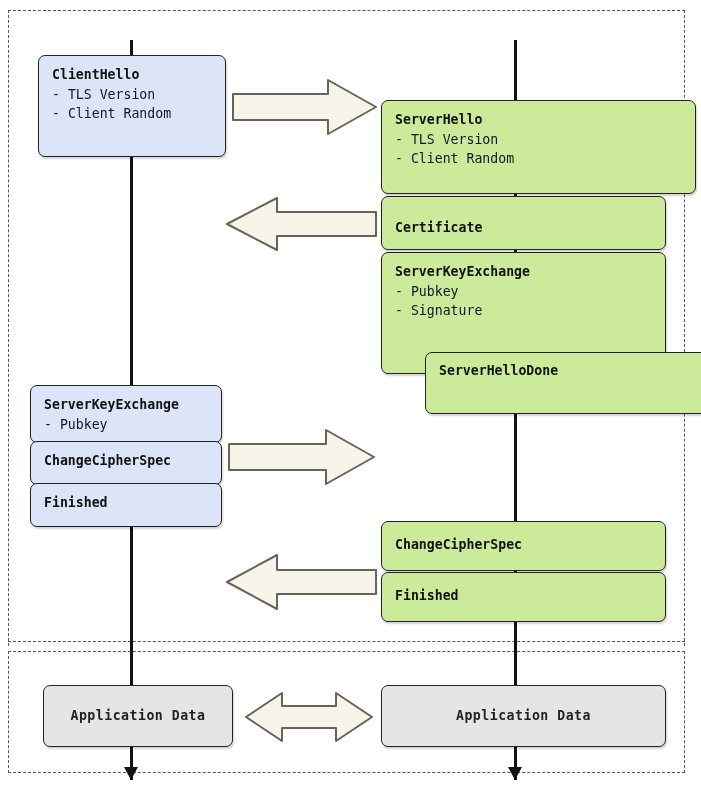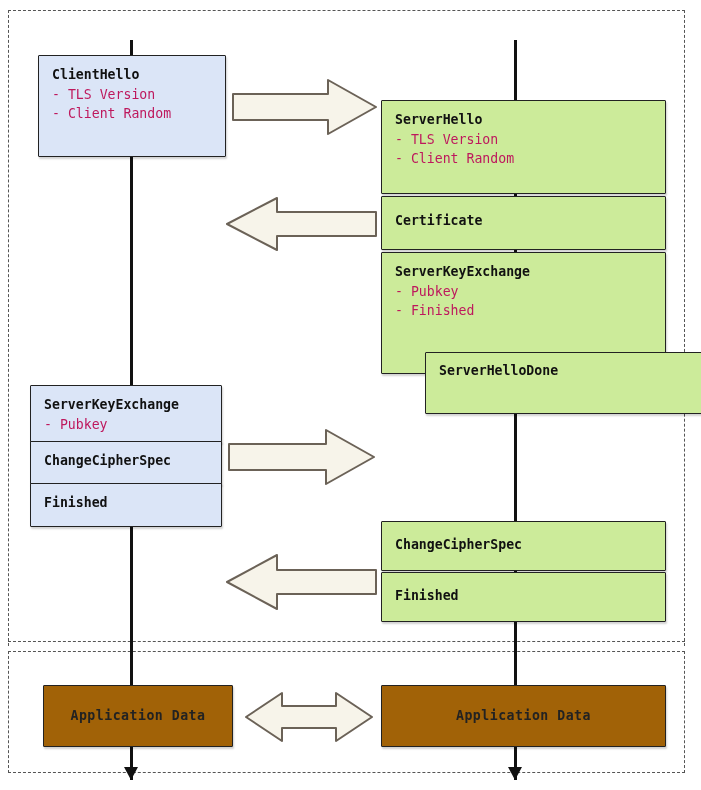--- a/index.html
+++ b/index.html
@@ -22,28 +22,28 @@
   #lifeline-client{left:130px;top:40px;height:740px;}
   #lifeline-server{left:514px;top:40px;height:740px;}
   .lifeline-arrow{position:absolute;width:0;height:0;
     border-left:7px solid transparent;border-right:7px solid transparent;
     border-top:13px solid #111;}
   #lifeline-client-arrow{left:124px;top:767px;}
   #lifeline-server-arrow{left:508px;top:767px;}
 
   
   .box{position:absolute;box-sizing:border-box;border:1.6px solid #222;
-       border-radius:1px;padding:9px 11px 9px 13px;
+       border-radius:7px;padding:9px 11px 9px 13px;
        font-size:13.2px;line-height:19.6px;color:#222;
        box-shadow:1px 2px 2px rgba(0,0,0,0.18);}
   .box .title{font-weight:bold;color:#111;white-space:pre;}
-  .box .sub{color:#be185d;white-space:pre;}
+  .box .sub{color:#0f172a;white-space:pre;}
   .client-box{background:#dbe5f7;}
   .server-box{background:#cceb9a;}
-  .app-box{background:#a16207;text-align:right;font-weight:bold;
+  .app-box{background:#e5e5e5;text-align:right;font-weight:bold;
            display:flex;align-items:center;justify-content:center;
            padding:0;letter-spacing:0.5px;}
 
   
   .arrow{position:absolute;}
   .arrow svg{display:block;}
 </style>
 </head>
 <body>
 
@@ -71,34 +71,34 @@
   </div>
 
   <div class="box client-box" id="box-client-change-cipher-spec" style="left:30px;top:441px;width:192px;height:44px;">
     <div class="title">ChangeCipherSpec</div>
   </div>
 
   <div class="box client-box" id="box-client-finished" style="left:30px;top:483px;width:192px;height:44px;">
     <div class="title">Finished</div>
   </div>
 
-  <div class="box server-box" id="box-server-hello" style="left:381px;top:100px;width:285px;height:94px;">
+  <div class="box server-box" id="box-server-hello" style="left:381px;top:100px;width:315px;height:94px;">
     <div class="title">ServerHello</div>
     <div class="sub">- TLS Version</div>
     <div class="sub">- Client Random</div>
   </div>
 
-  <div class="box server-box" id="box-certificate" style="left:381px;top:196px;width:285px;height:54px;padding-top:14px;">
+  <div class="box server-box" id="box-certificate" style="left:381px;top:196px;width:285px;height:54px;padding-top:21px;">
     <div class="title">Certificate</div>
   </div>
 
   <div class="box server-box" id="box-server-key-exchange" style="left:381px;top:252px;width:285px;height:122px;">
     <div class="title">ServerKeyExchange</div>
     <div class="sub">- Pubkey</div>
-    <div class="sub">- Finished</div>
+    <div class="sub">- Signature</div>
   </div>
 
   <div class="box server-box" id="box-server-hello-done" style="left:381px;top:352px;width:285px;height:62px;padding-top:8px;margin-left:44px;">
     <div class="title">ServerHelloDone</div>
   </div>
 
   <div class="box server-box" id="box-server-change-cipher-spec" style="left:381px;top:521px;width:285px;height:50px;padding-top:13px;">
     <div class="title">ChangeCipherSpec</div>
   </div>
 

